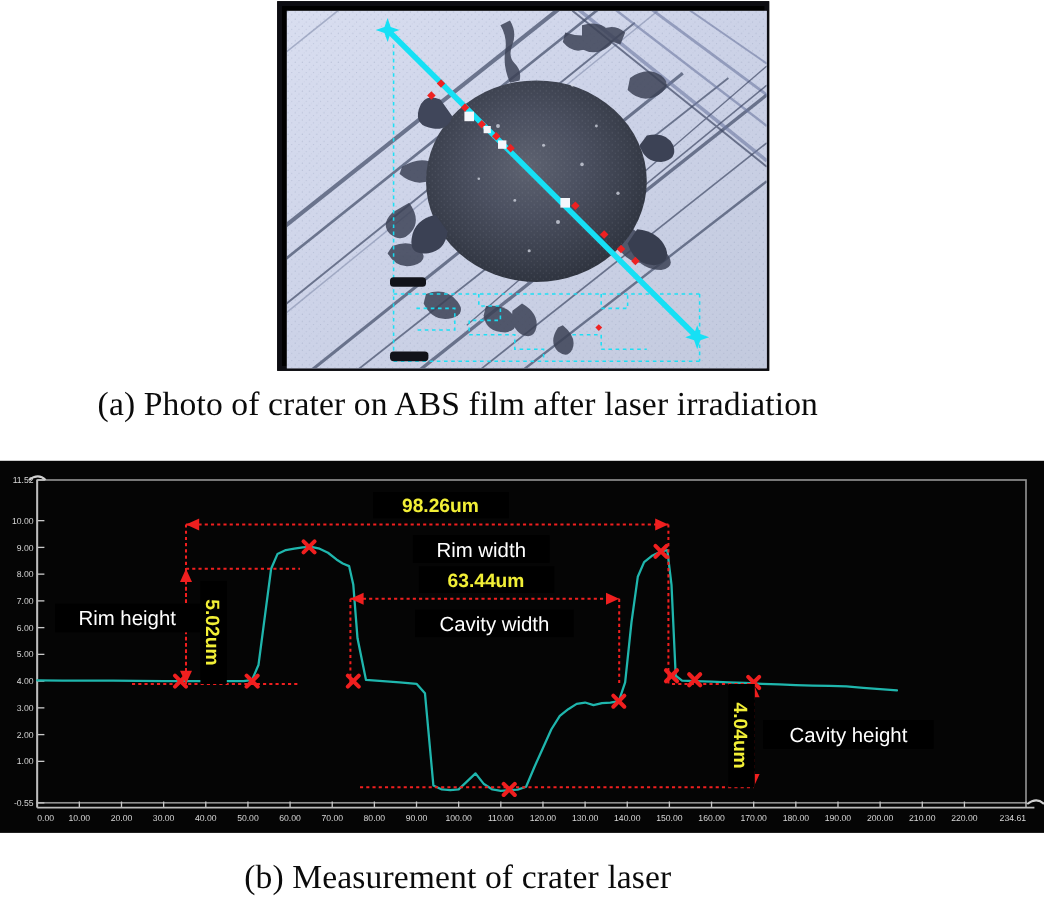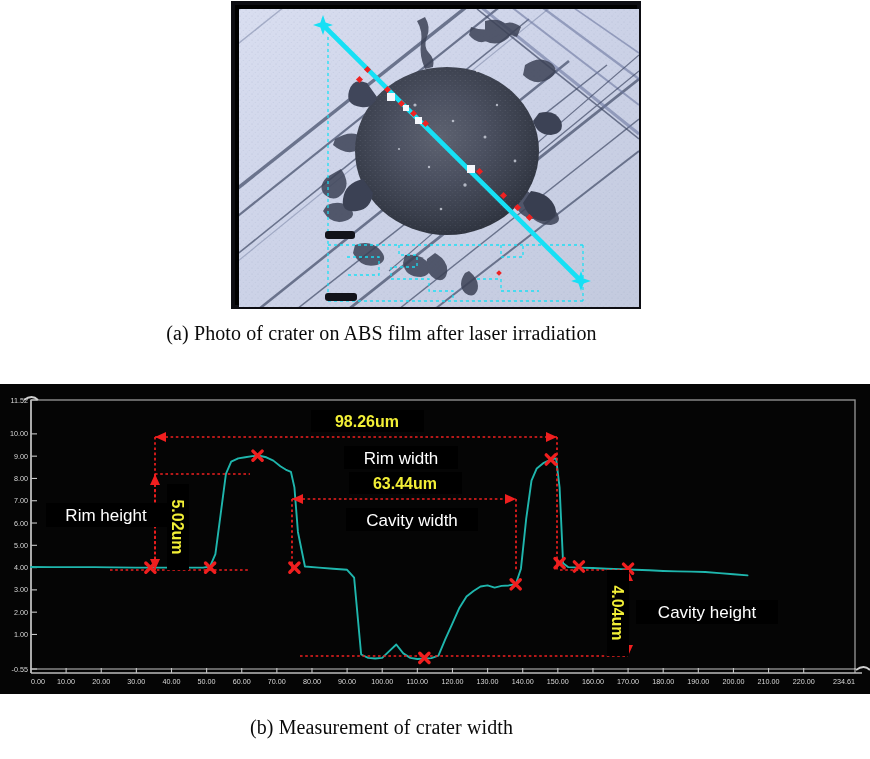--- a/index.html
+++ b/index.html
@@ -44,21 +44,21 @@
   }
   .photo-svg { display: block; }
 
   .caption {
     position: absolute;
     left: 0;
     width: 763px;
     text-align: center;
     font-family: "Liberation Serif", serif;
     color: #0b0b0b;
-    font-size: 20px;
+    font-size: 28px;
     letter-spacing: 0.1px;
   }
   #caption-a { top: 322px; }
   #caption-b { top: 716px; }
 
   
   .chart-panel {
     position: absolute;
     left: 0px;
     top: 384px;
@@ -413,15 +413,15 @@
         <g transform="translate(613,190) rotate(90)">
           <rect x="-4" y="-16" width="86" height="22" fill="#000000"></rect>
           <text class="meas-value" x="39" y="1" text-anchor="middle">4.04um</text>
         </g>
         <rect x="636" y="216" width="142" height="24" fill="#000000"></rect>
         <text class="meas-name" x="707" y="234" text-anchor="middle">Cavity height</text>
       </g>
     </svg>
   </div>
 
-  <div class="caption" id="caption-b">(b) Measurement of crater width</div>
+  <div class="caption" id="caption-b">(b) Measurement of crater laser</div>
 
 </div>
 
 </body></html>

